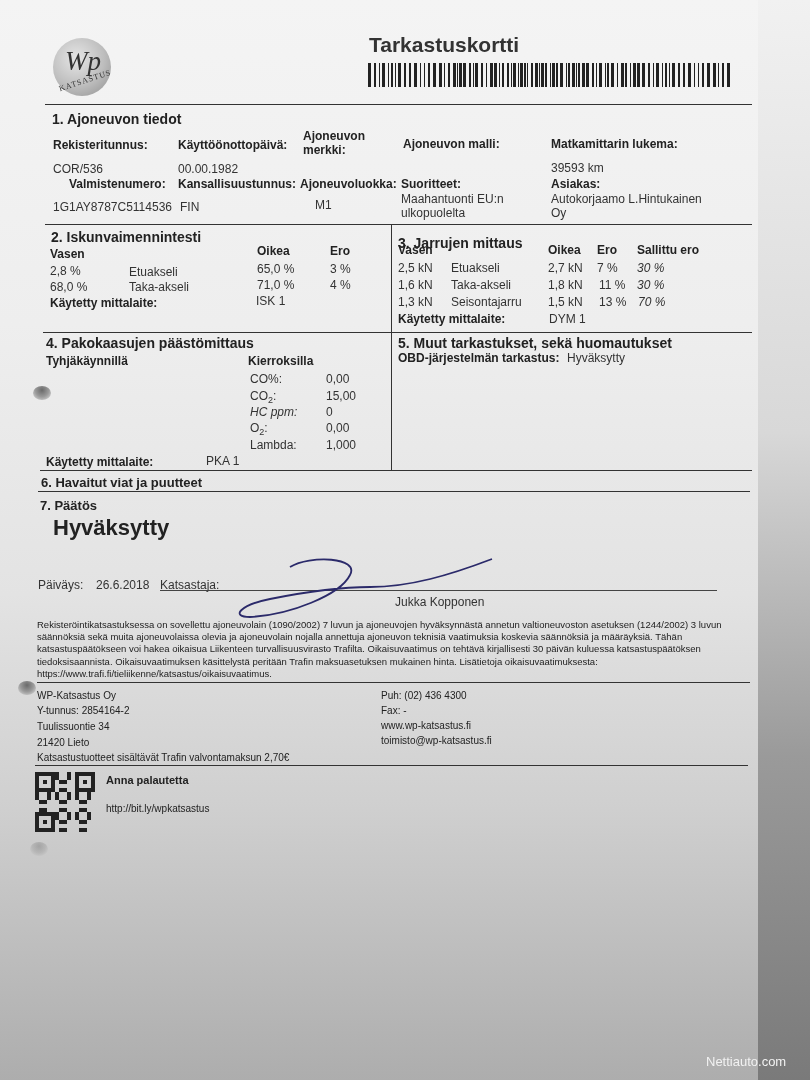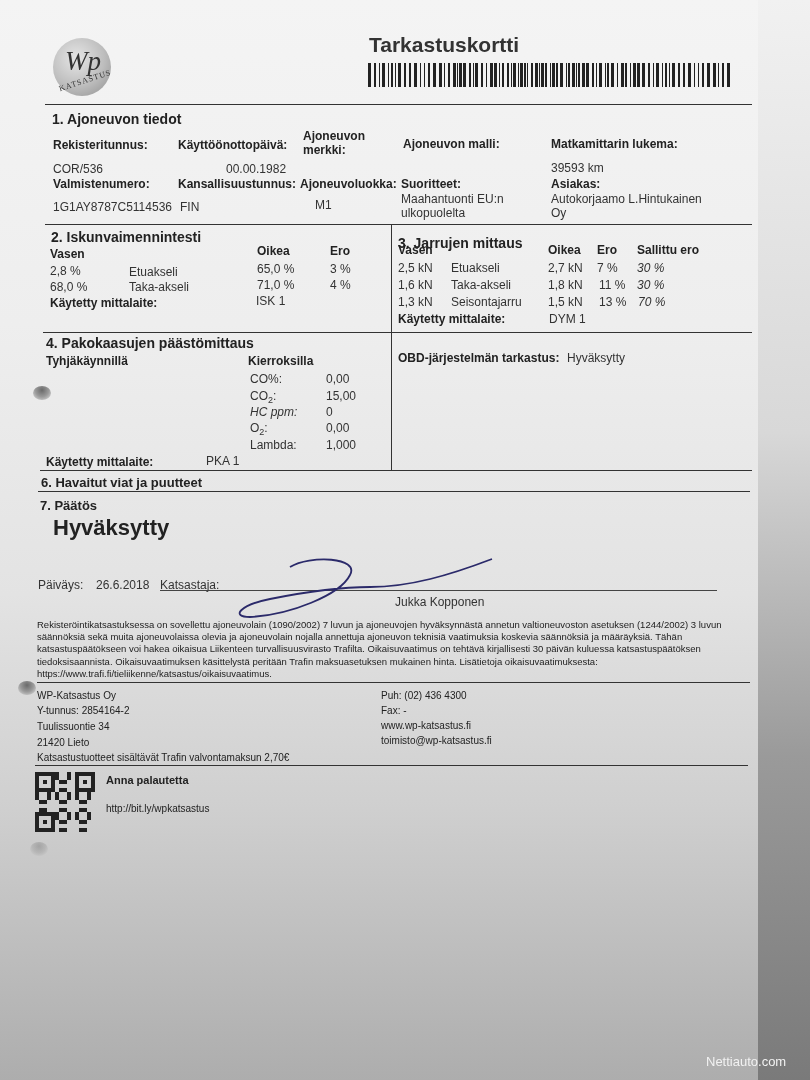--- a/index.html
+++ b/index.html
@@ -139,24 +139,24 @@
 
   <div class="abs sec" style="left:52px; top:111px;">1. Ajoneuvon tiedot</div>
   <div class="abs lbl" style="left:53px; top:138px;">Rekisteritunnus:</div>
   <div class="abs lbl" style="left:178px; top:138px;">Käyttöönottopäivä:</div>
   <div class="abs lbl" style="left:303px; top:129px;">Ajoneuvon</div>
   <div class="abs lbl" style="left:303px; top:143px;">merkki:</div>
   <div class="abs lbl" style="left:403px; top:137px;">Ajoneuvon malli:</div>
   <div class="abs lbl" style="left:551px; top:137px;">Matkamittarin lukema:</div>
 
   <div class="abs val" style="left:53px; top:162px;">COR/536</div>
-  <div class="abs val" style="left:178px; top:162px;margin-left:48px;">00.00.1982</div>
+  <div class="abs val" style="left:178px; top:162px;">00.00.1982</div>
   <div class="abs val" style="left:551px; top:161px;">39593 km</div>
 
-  <div class="abs lbl" style="left:53px; top:177px;text-align:center;">Valmistenumero:</div>
+  <div class="abs lbl" style="left:69px; top:177px;text-align:center;">Valmistenumero:</div>
   <div class="abs lbl" style="left:178px; top:177px;">Kansallisuustunnus:</div>
   <div class="abs lbl" style="left:300px; top:177px;">Ajoneuvoluokka:</div>
   <div class="abs lbl" style="left:401px; top:177px;">Suoritteet:</div>
   <div class="abs lbl" style="left:551px; top:177px;">Asiakas:</div>
 
   <div class="abs val" style="left:53px; top:200px;">1G1AY8787C5114536</div>
   <div class="abs val" style="left:180px; top:200px;">FIN</div>
   <div class="abs val" style="left:315px; top:198px;">M1</div>
   <div class="abs val" style="left:401px; top:192px;">Maahantuonti EU:n</div>
   <div class="abs val" style="left:401px; top:206px;">ulkopuolelta</div>
@@ -229,20 +229,21 @@
   <div class="abs val" style="left:250px; top:405px;font-style:italic;">HC ppm:</div>
   <div class="abs val" style="left:326px; top:405px;">0</div>
   <div class="abs val" style="left:250px; top:421px;">O<sub style="font-size:9px;">2</sub>:</div>
   <div class="abs val" style="left:326px; top:421px;">0,00</div>
   <div class="abs val" style="left:250px; top:438px;">Lambda:</div>
   <div class="abs val" style="left:326px; top:438px;">1,000</div>
 
   <div class="abs lbl" style="left:46px; top:455px;">Käytetty mittalaite:</div>
   <div class="abs val" style="left:206px; top:454px;text-align:right;">PKA 1</div>
 
+  <div class="abs sec" style="left:398px; top:335px;">5. Muut tarkastukset, sekä huomautukset</div>
   <div class="abs lbl" style="left:398px; top:351px;">OBD-järjestelmän tarkastus:</div>
   <div class="abs val" style="left:567px; top:351px;">Hyväksytty</div>
 
   <div class="hr" style="left:40px; top:470px; width:712px; height:1px;"></div>
 
   <div class="abs sec" style="left:41px; top:475px; font-size:13px;">6. Havaitut viat ja puutteet</div>
   <div class="hr" style="left:38px; top:491px; width:712px; height:1px;"></div>
 
   <div class="abs sec" style="left:40px; top:498px; font-size:13px;">7. Päätös</div>
   <div class="abs big" style="left:53px; top:515px;">Hyväksytty</div>

